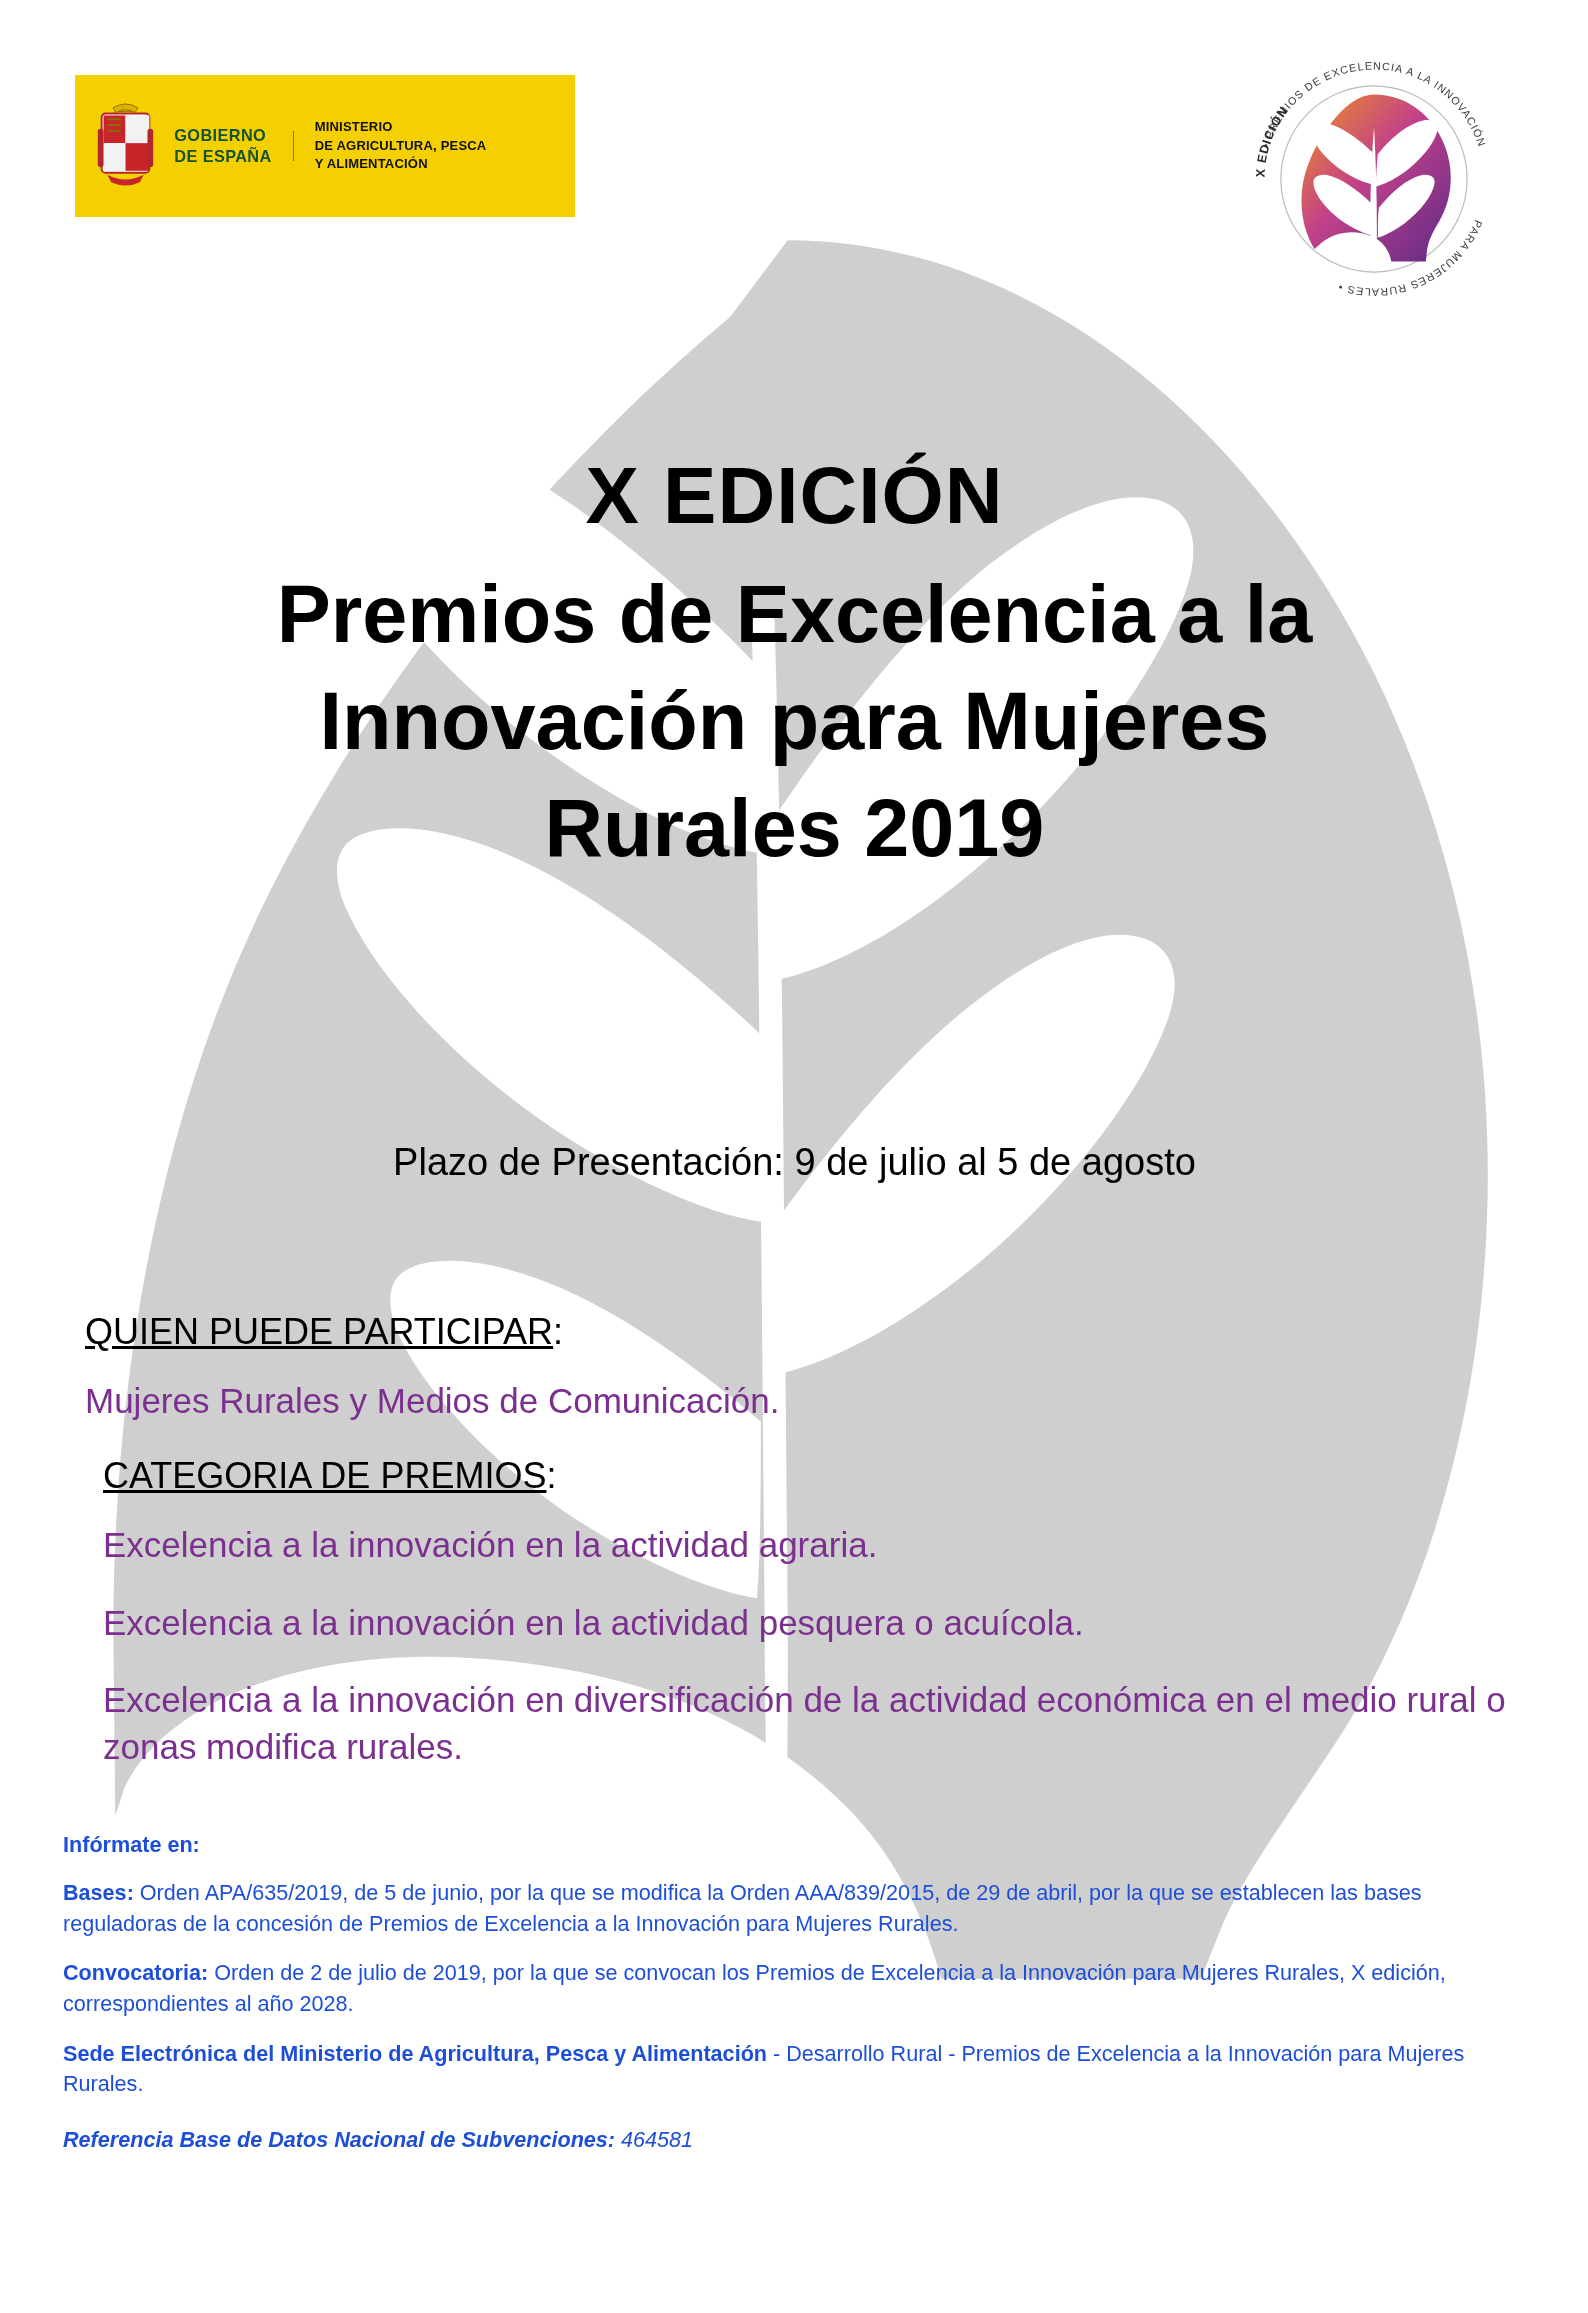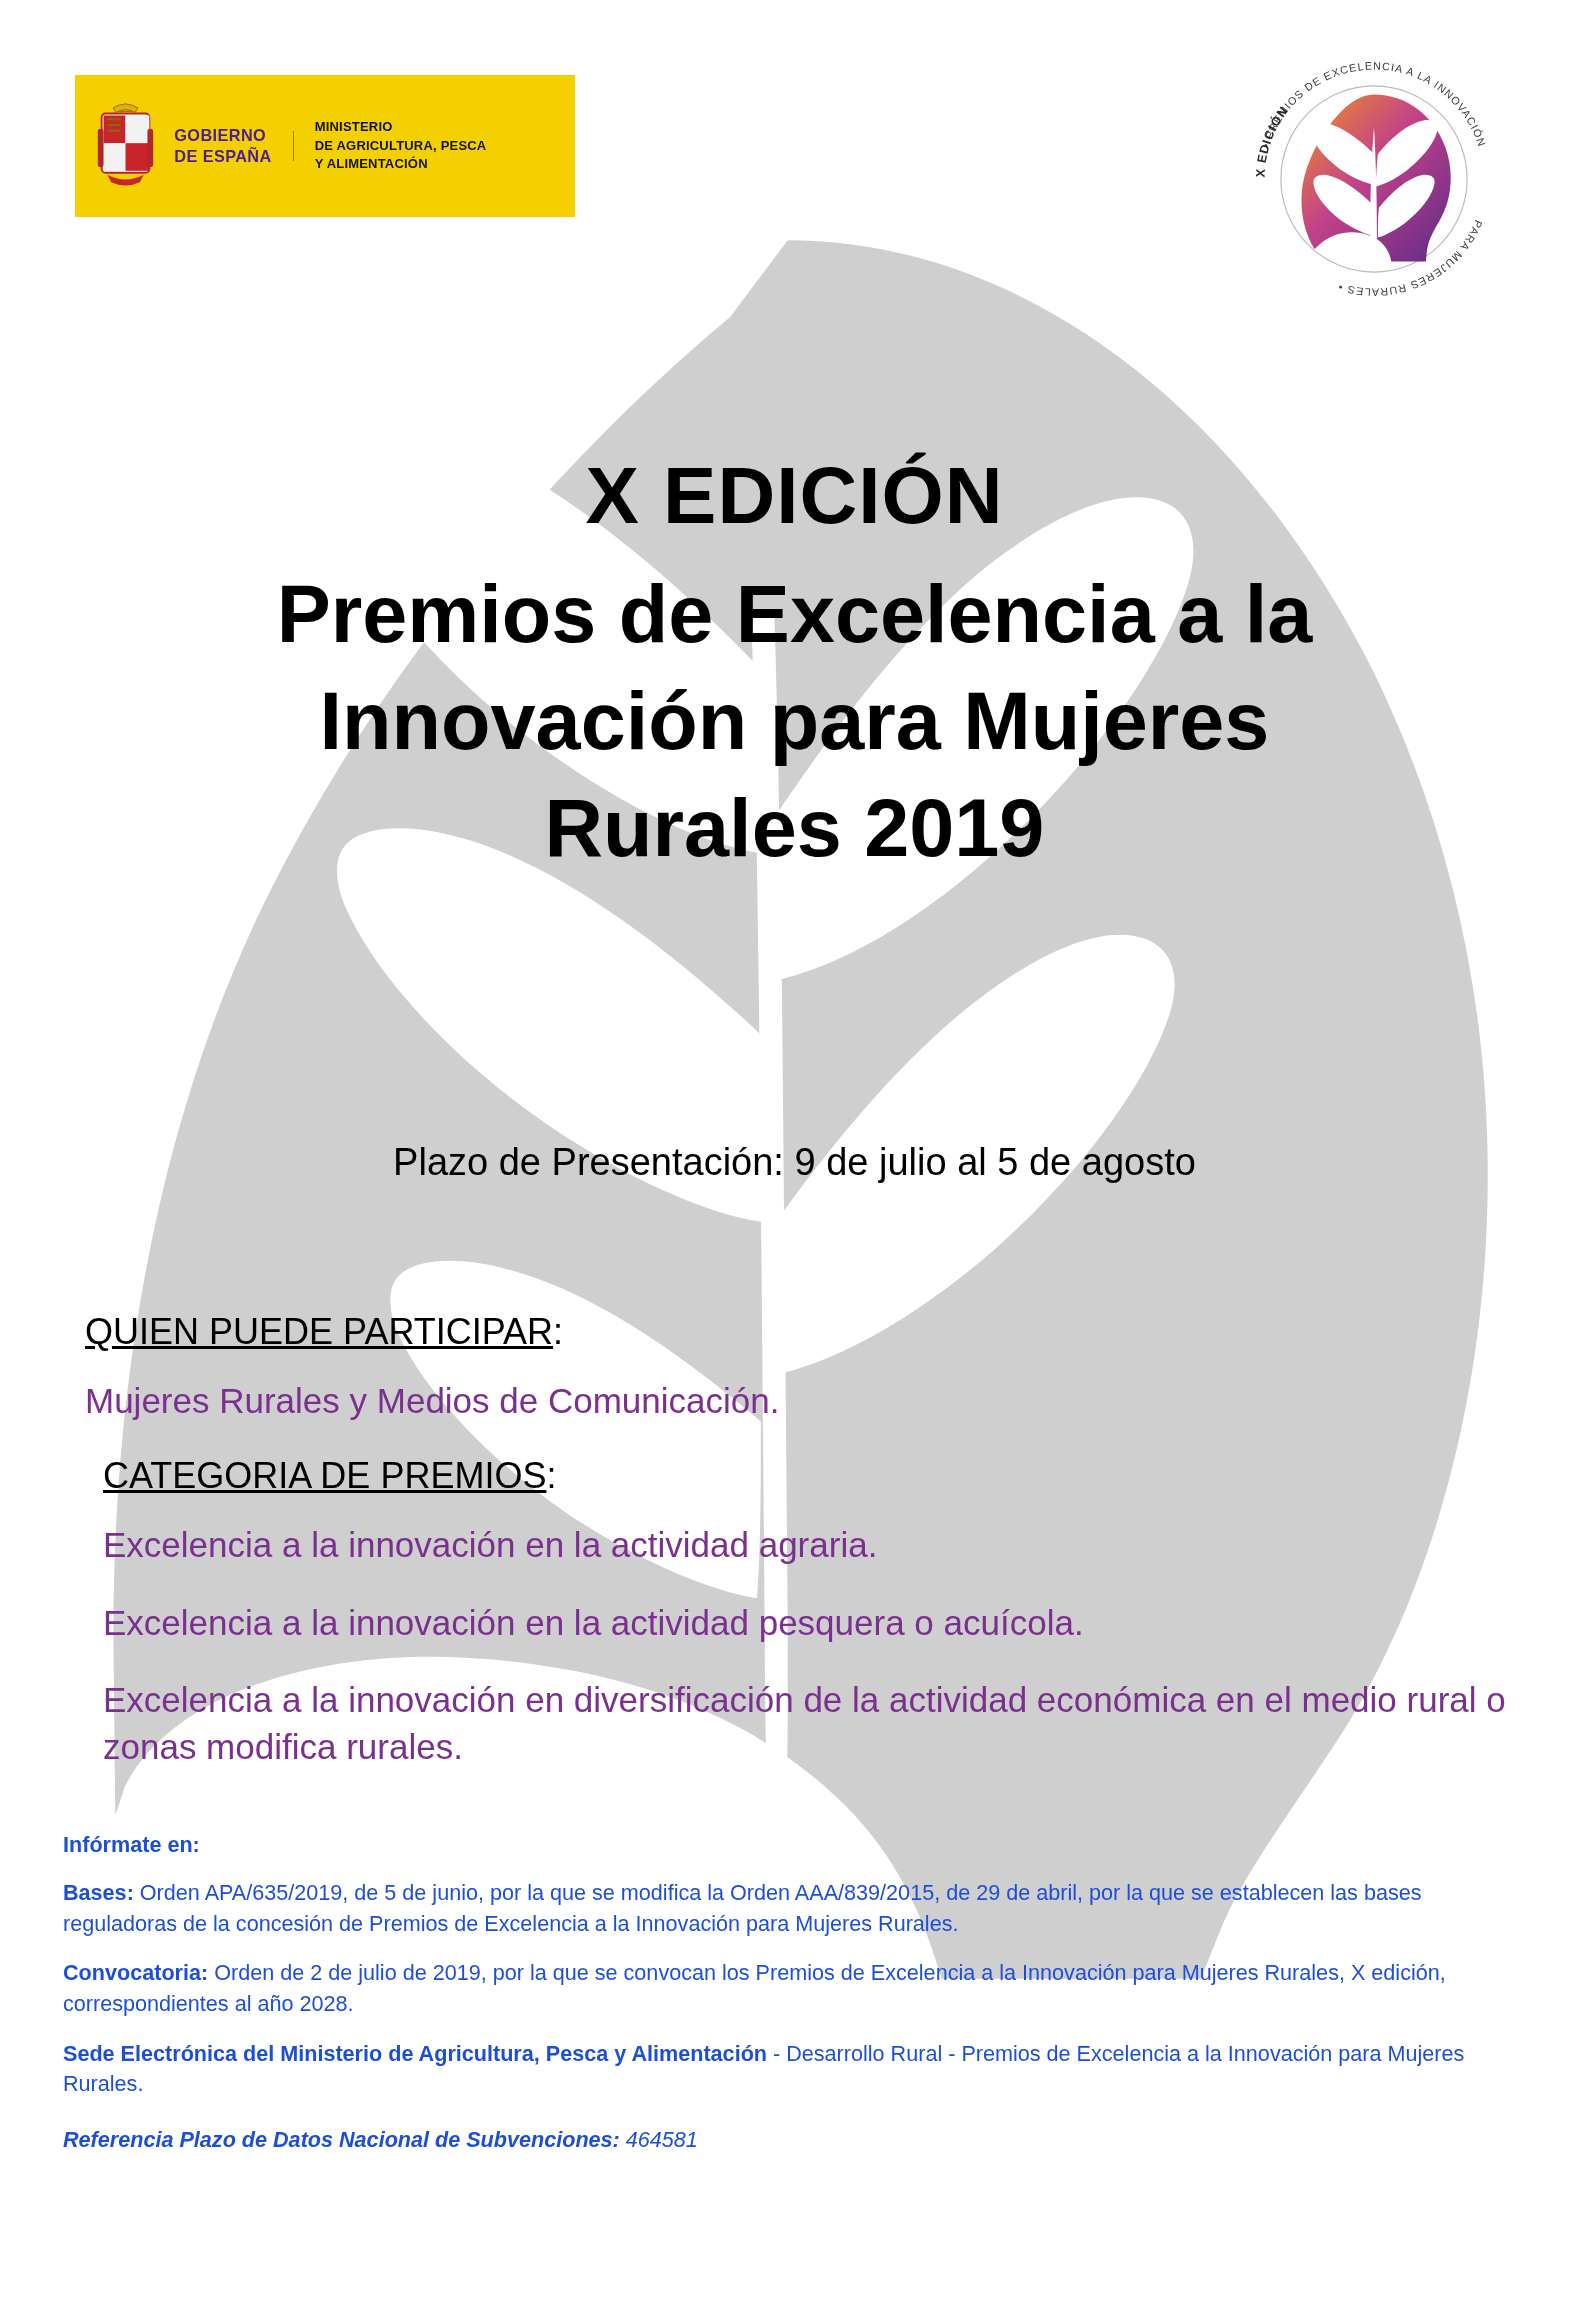--- a/index.html
+++ b/index.html
@@ -58,21 +58,21 @@
     display: flex;
     align-items: center;
     gap: 21px;
     margin-left: 17.3px;
   }
   .gov-logo .gob {
     font-size: 16.3px;
     font-weight: bold;
     line-height: 1.28;
     letter-spacing: 0.4px;
-    color: #4c1d95;
+    color: #14532d;
     white-space: pre-line;
   }
   .gov-logo .sep {
     width: 1px;
     align-self: stretch;
     background: #8a7a00;
     margin: 13.4px 0;
   }
   .gov-logo .min {
     font-size: 13px;
@@ -346,17 +346,17 @@
     <div class="purple">Excelencia a la innovación en la actividad agraria.</div>
     <div class="purple">Excelencia a la innovación en la actividad pesquera o acuícola.</div>
     <div class="purple">Excelencia a la innovación en diversificación de la actividad económica en el medio rural o zonas modifica rurales.</div>
   </div>
 
   <div class="footer">
     <div class="infoheader">Infórmate en:</div>
     <div class="fl"><b>Bases:</b><span> Orden APA/635/2019, de 5 de junio, por la que se modifica la Orden AAA/839/2015, de 29 de abril, por la que se establecen las bases reguladoras de la concesión de Premios de Excelencia a la Innovación para Mujeres Rurales.</span></div>
     <div class="fl"><b>Convocatoria:</b><span> Orden de 2 de julio de 2019, por la que se convocan los Premios de Excelencia a la Innovación para Mujeres Rurales, X edición, correspondientes al año 2028.</span></div>
     <div class="fl"><b>Sede Electrónica del Ministerio de Agricultura, Pesca y Alimentación</b><span> - Desarrollo Rural - Premios de Excelencia a la Innovación para Mujeres Rurales.</span></div>
-    <div class="ref"><span>Referencia Plazo de Datos Nacional de Subvenciones:</span><em> 464581</em></div>
+    <div class="ref"><span>Referencia Base de Datos Nacional de Subvenciones:</span><em> 464581</em></div>
   </div>
 
 </div>
 
 
 </body></html>

